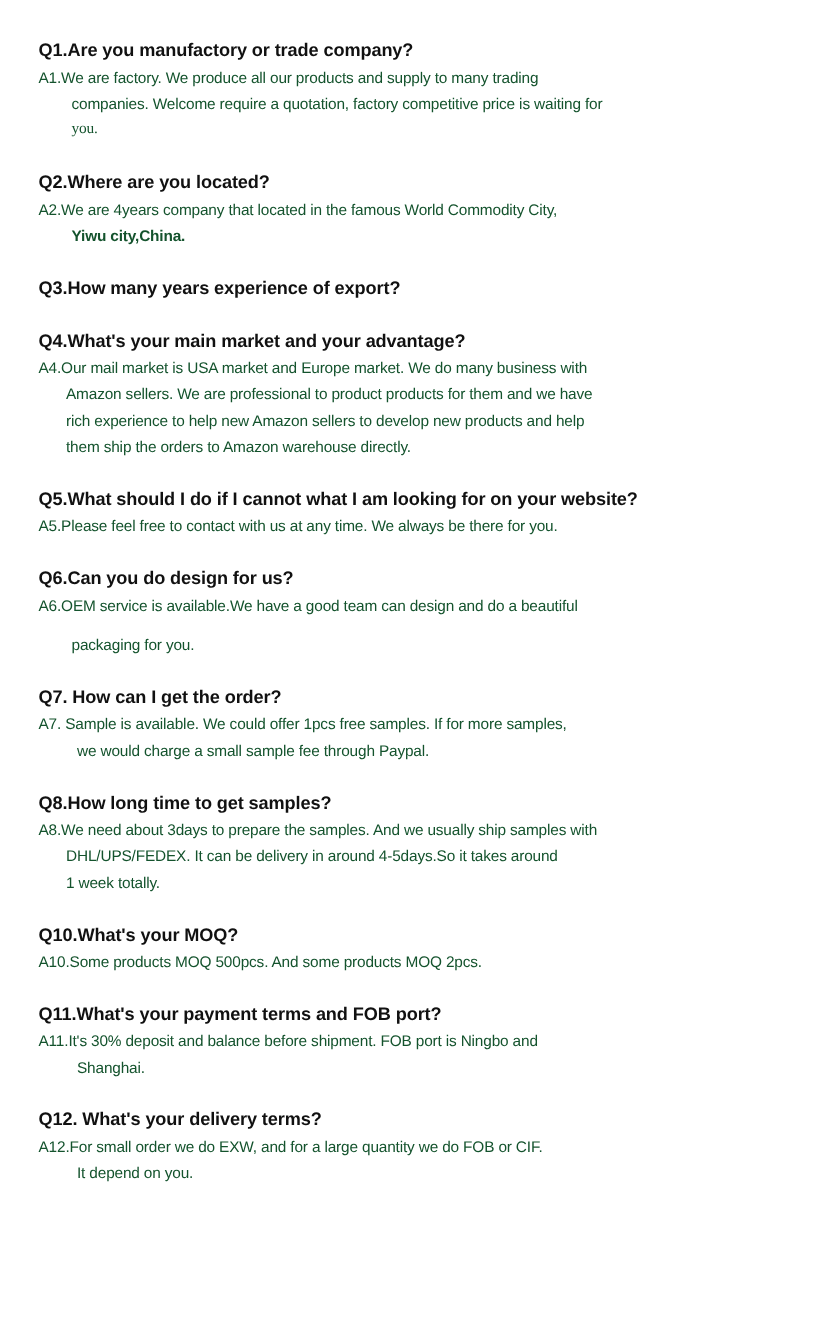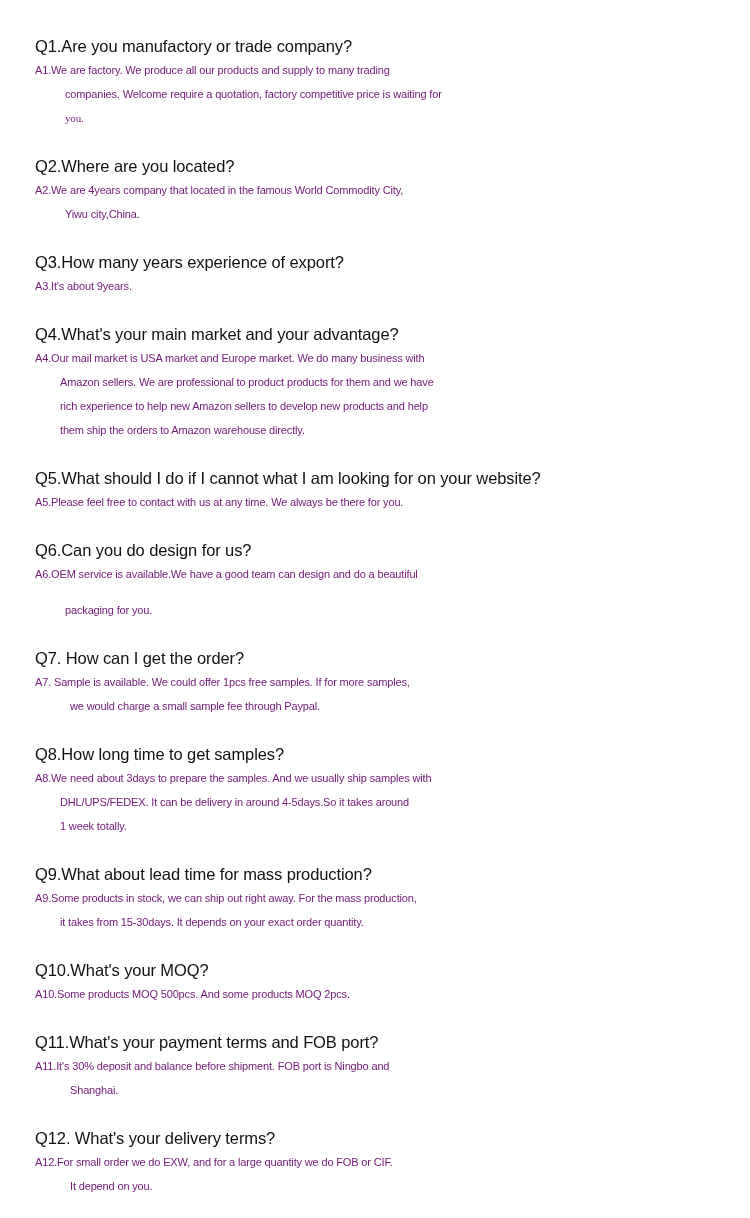--- a/index.html
+++ b/index.html
@@ -1,40 +1,39 @@
 <!DOCTYPE html>
 <html><head>
   <meta charset="utf-8">
   <style>
     html, body { margin: 0; padding: 0; background: #ffffff; }
     body { width: 750px; height: 1218px; overflow: hidden; position: relative; }
     .faq { position: absolute; left: 35px; top: 34px; width: 700px;
       font-family: "Liberation Sans", sans-serif; color: #111111; }
     .item { margin: 0 0 24px 0; }
-    .q { font-weight: normal; font-size: 16.5px; line-height: 24px; height: 24px; white-space: nowrap; letter-spacing: -0.1px; }
-    .line { font-size: 11px; line-height: 24px; height: 24px; white-space: nowrap; color: #701a75; letter-spacing: -0.15px; }
+    .q { font-weight: bold; font-size: 16.5px; line-height: 24px; height: 24px; white-space: nowrap; letter-spacing: -0.1px; }
+    .line { font-size: 14px; line-height: 24px; height: 24px; white-space: nowrap; color: #14532d; letter-spacing: -0.15px; }
   </style>
 </head>
 <body>
 
 <div class="faq" id="faq">
     <div class="item">
       <div class="q">Q1.Are you manufactory or trade company?</div>
       <div class="line">A1.We are factory. We produce all our products and supply to many trading</div>
       <div class="line" style="padding-left: 30px;">companies. Welcome require a quotation, factory competitive price is waiting for</div>
       <div class="line" style="padding-left: 30px; font-family: Liberation Serif, serif;">you.</div>
     </div>
     <div class="item">
       <div class="q">Q2.Where are you located?</div>
       <div class="line">A2.We are 4years company that located in the famous World Commodity City,</div>
-      <div class="line" style="padding-left: 30px;">Yiwu city,China.</div>
+      <div class="line" style="padding-left: 30px; font-weight: bold;">Yiwu city,China.</div>
     </div>
     <div class="item">
       <div class="q">Q3.How many years experience of export?</div>
-      <div class="line">A3.It's about 9years.</div>
     </div>
     <div class="item">
       <div class="q">Q4.What's your main market and your advantage?</div>
       <div class="line">A4.Our mail market is USA market and Europe market. We do many business with</div>
       <div class="line" style="padding-left: 25px;">Amazon sellers. We are professional to product products for them and we have</div>
       <div class="line" style="padding-left: 25px;">rich experience to help new Amazon sellers to develop new products and help</div>
       <div class="line" style="padding-left: 25px;">them ship the orders to Amazon warehouse directly.</div>
     </div>
     <div class="item">
       <div class="q">Q5.What should I do if I cannot what I am looking for on your website?</div>
@@ -50,25 +49,20 @@
       <div class="line">A7. Sample is available. We could offer 1pcs free samples. If for more samples,</div>
       <div class="line" style="padding-left: 35px;">we would charge a small sample fee through Paypal.</div>
     </div>
     <div class="item">
       <div class="q">Q8.How long time to get samples?</div>
       <div class="line">A8.We need about 3days to prepare the samples. And we usually ship samples with</div>
       <div class="line" style="padding-left: 25px;">DHL/UPS/FEDEX. It can be delivery in around 4-5days.So it takes around</div>
       <div class="line" style="padding-left: 25px;">1 week totally.</div>
     </div>
     <div class="item">
-      <div class="q">Q9.What about lead time for mass production?</div>
-      <div class="line">A9.Some products in stock, we can ship out right away. For the mass production,</div>
-      <div class="line" style="padding-left: 25px;">it takes from 15-30days. It depends on your exact order quantity.</div>
-    </div>
-    <div class="item">
       <div class="q">Q10.What's your MOQ?</div>
       <div class="line">A10.Some products MOQ 500pcs. And some products MOQ 2pcs.</div>
     </div>
     <div class="item">
       <div class="q">Q11.What's your payment terms and FOB port?</div>
       <div class="line">A11.It's 30% deposit and balance before shipment. FOB port is Ningbo and</div>
       <div class="line" style="padding-left: 35px;">Shanghai.</div>
     </div>
     <div class="item">
       <div class="q">Q12. What's your delivery terms?</div>

